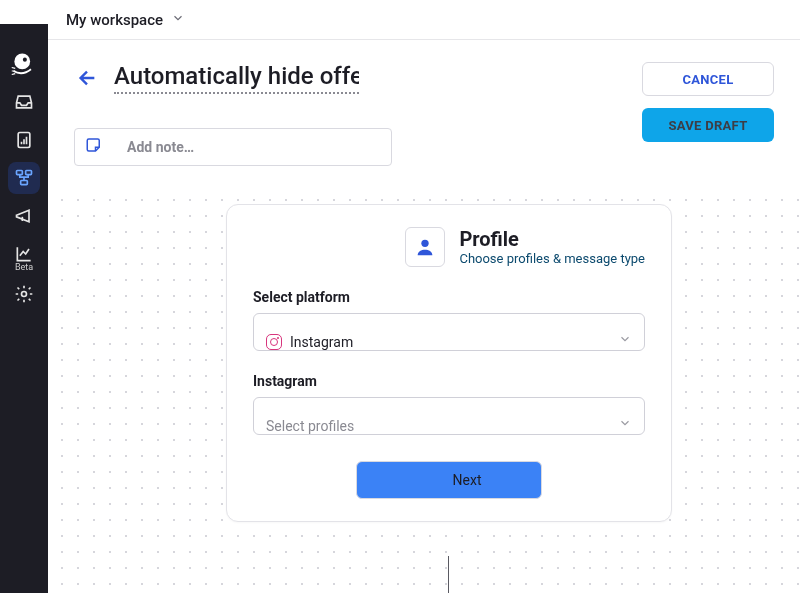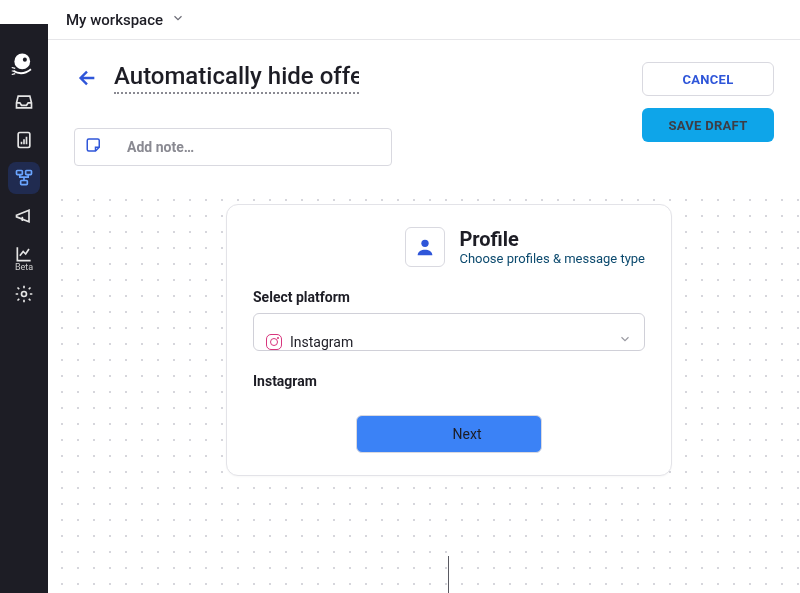--- a/index.html
+++ b/index.html
@@ -181,20 +181,28 @@
             <span class="chevd">
               <svg width="14" height="14" viewBox="0 0 24 24" fill="none" stroke="#9a9aa2" stroke-width="2">
                   <path d="M6 9l6 6 6-6"></path>
                 </svg>
             </span>
           </div>
         </div>
 
         <div class="field">
           <div class="field-label">Instagram</div>
+          <div class="select">
+            <span class="select-val select-placeholder">Select profiles</span>
+            <span class="chevd">
+              <svg width="14" height="14" viewBox="0 0 24 24" fill="none" stroke="#9a9aa2" stroke-width="2">
+                  <path d="M6 9l6 6 6-6"></path>
+                </svg>
+            </span>
+          </div>
         </div>
 
         <button class="next-btn">Next</button>
       </div>
       <div class="connector"></div>
     </div>
   </div>
 </div>
 
 </body></html>

